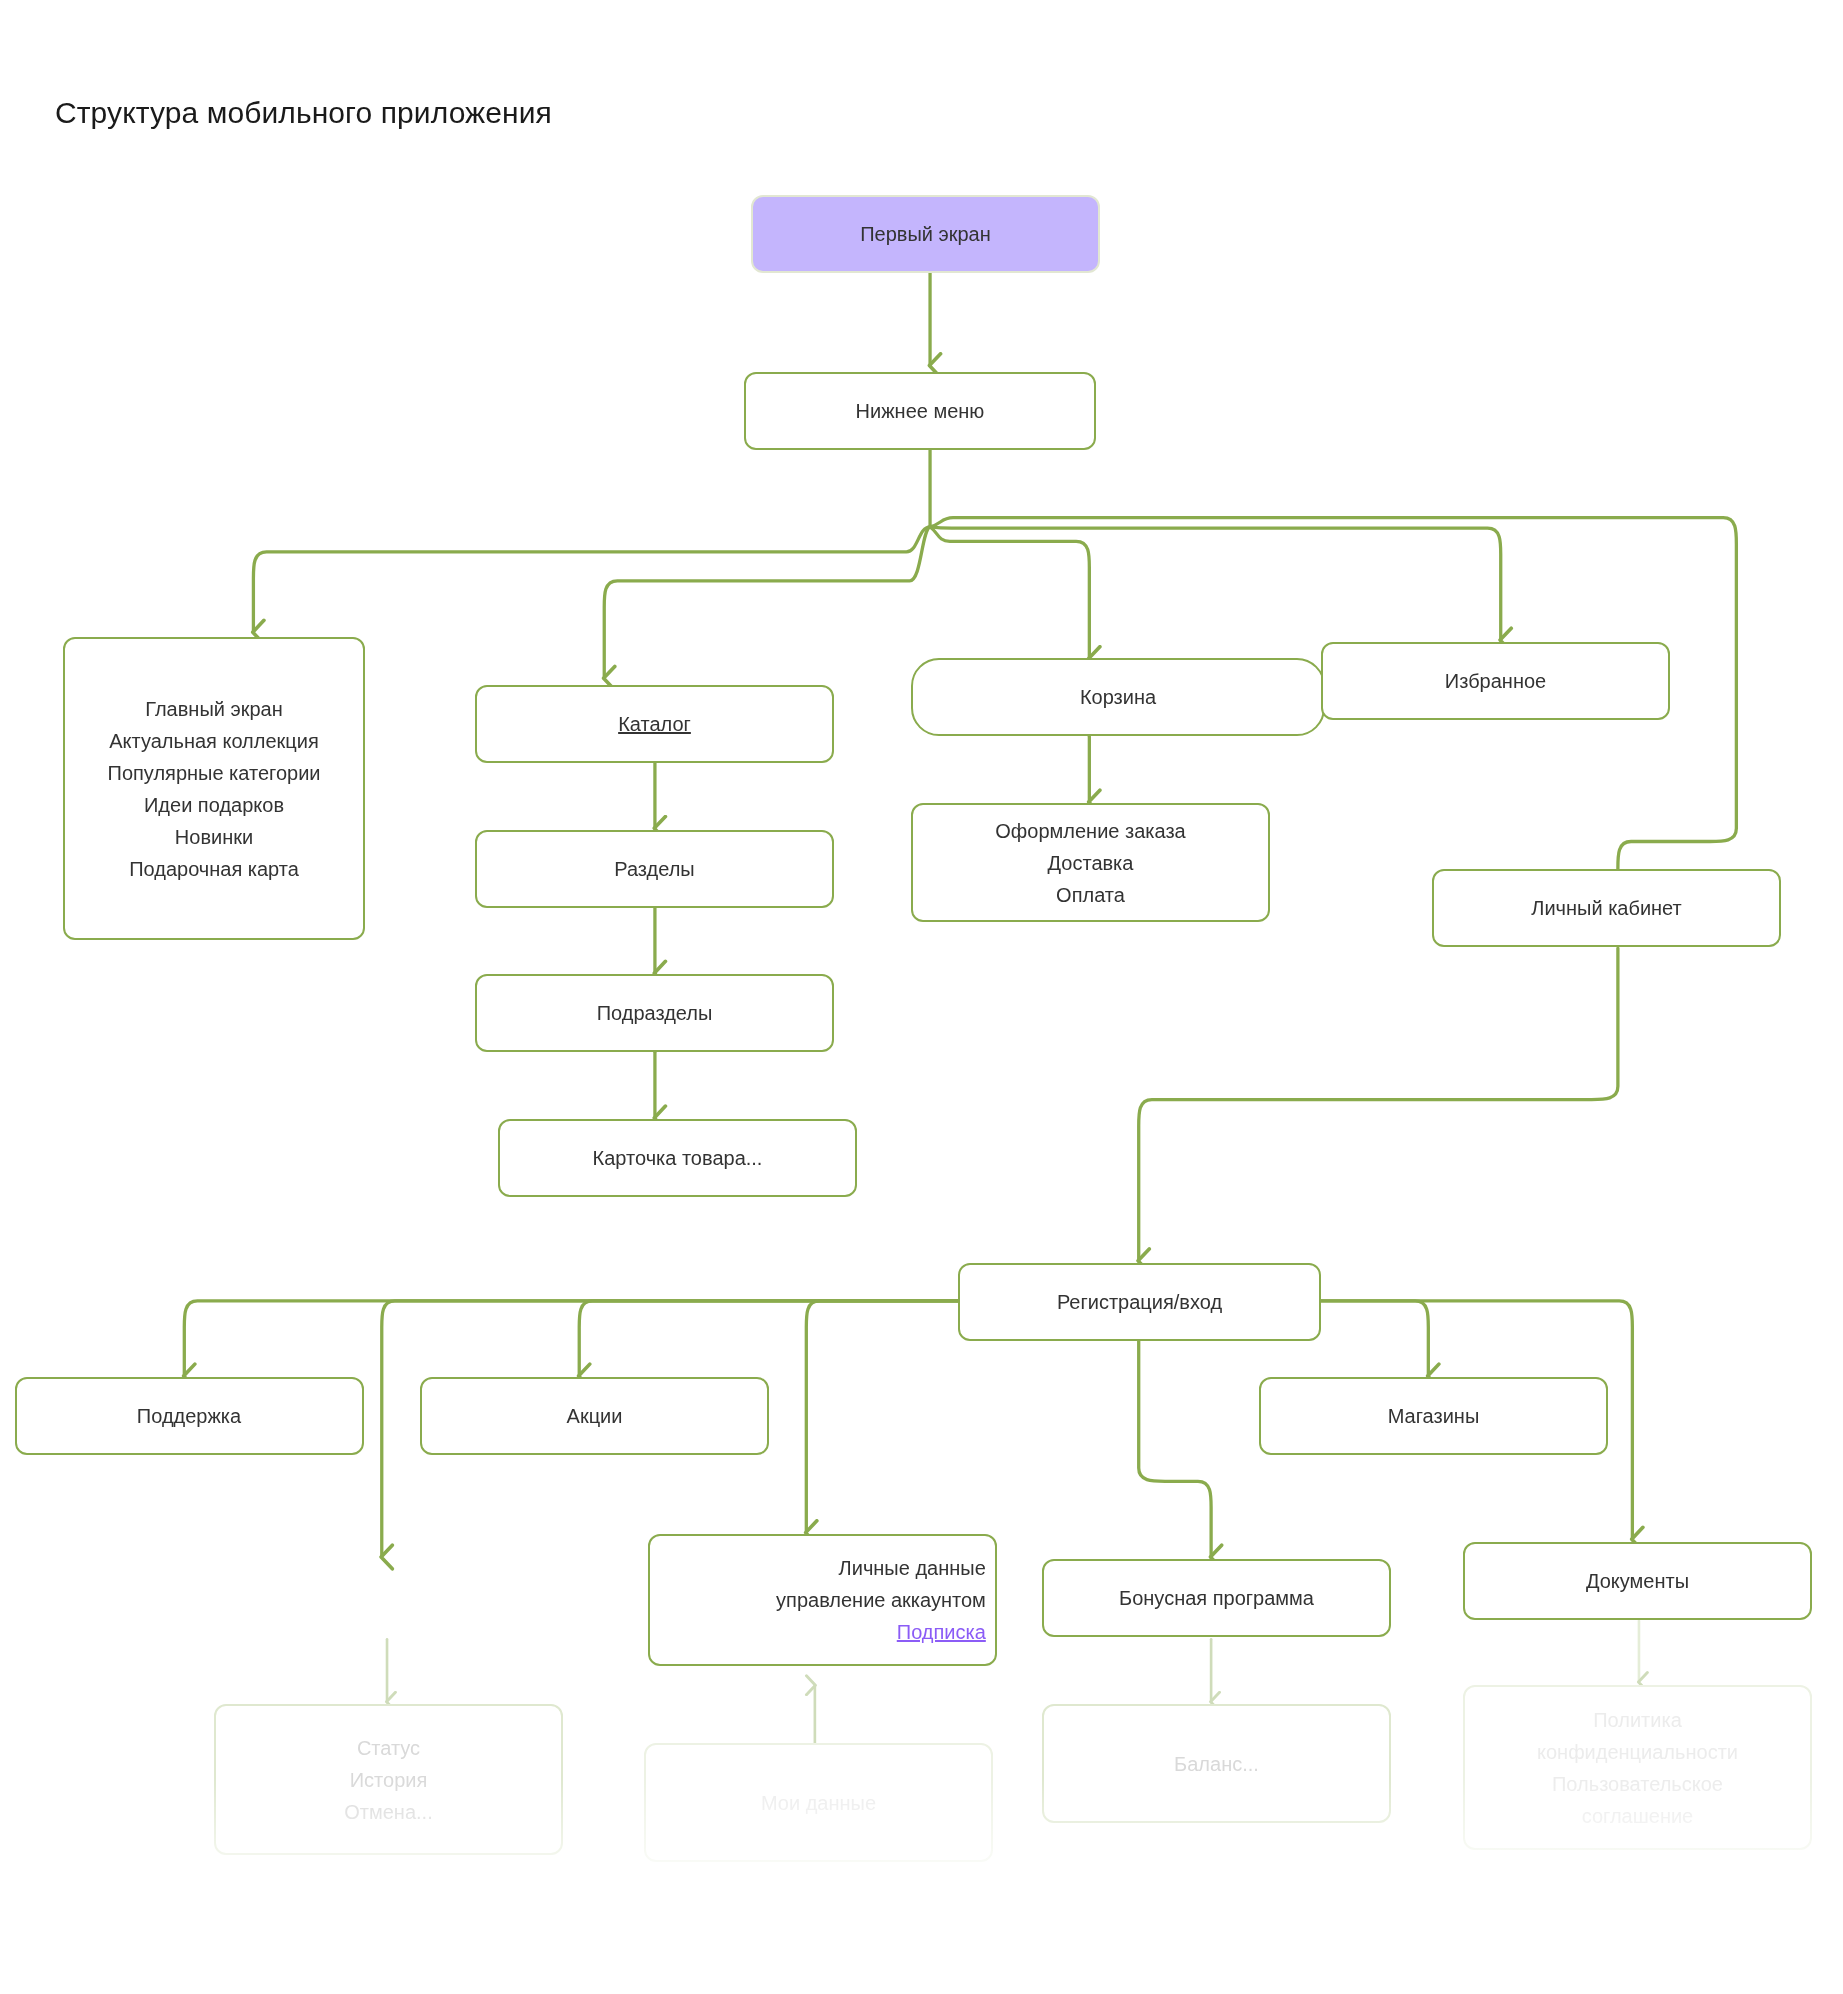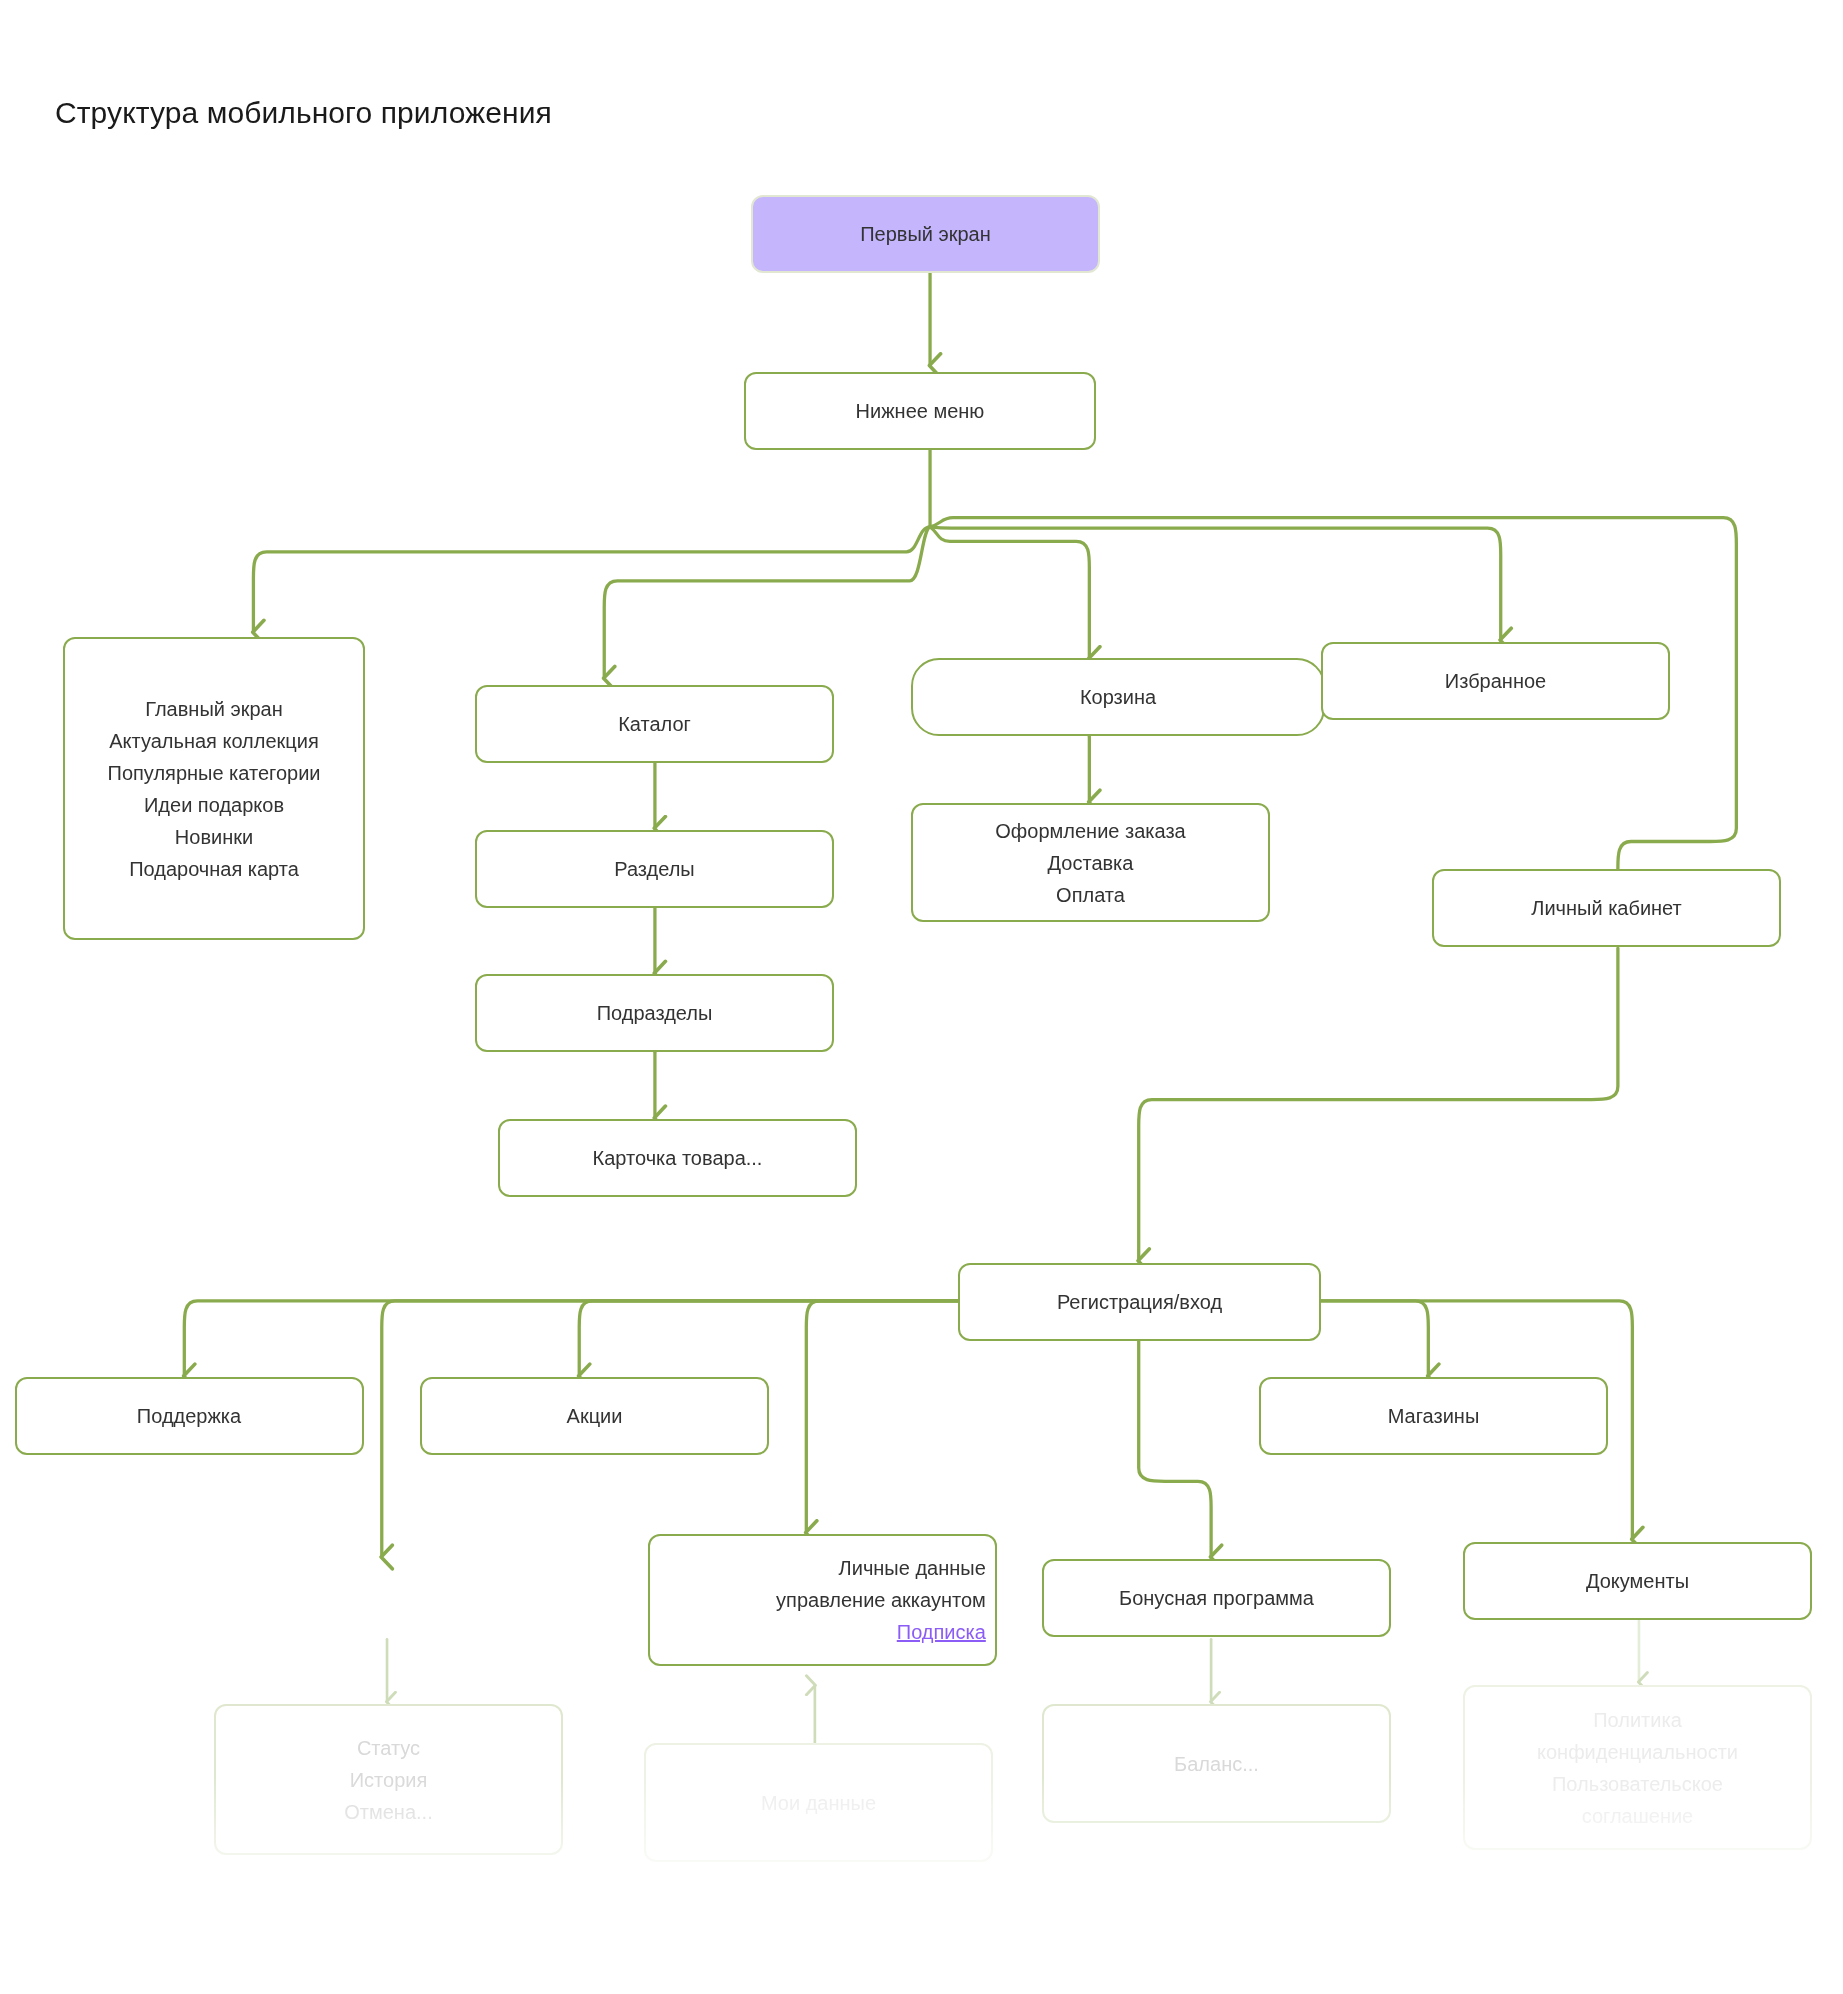--- a/index.html
+++ b/index.html
@@ -176,21 +176,21 @@
     <div class="lines">
       <div>Главный экран</div>
       <div>Актуальная  коллекция</div>
       <div>Популярные категории</div>
       <div>Идеи подарков</div>
       <div>Новинки</div>
       <div>Подарочная карта</div>
     </div>
   </div>
 
-  <div class="node" style="left:475px; top:685px; width:359px; height:78px;">
+  <div class="node" style="left:475px; top:685px; width:359px; height:78px;text-decoration:underline;">
     <span>Каталог</span>
   </div>
 
   <div class="node" style="left:475px; top:830px; width:359px; height:78px;">
     <span>Разделы</span>
   </div>
 
   <div class="node" style="left:475px; top:974px; width:359px; height:78px;">
     <span>Подразделы</span>
   </div>

